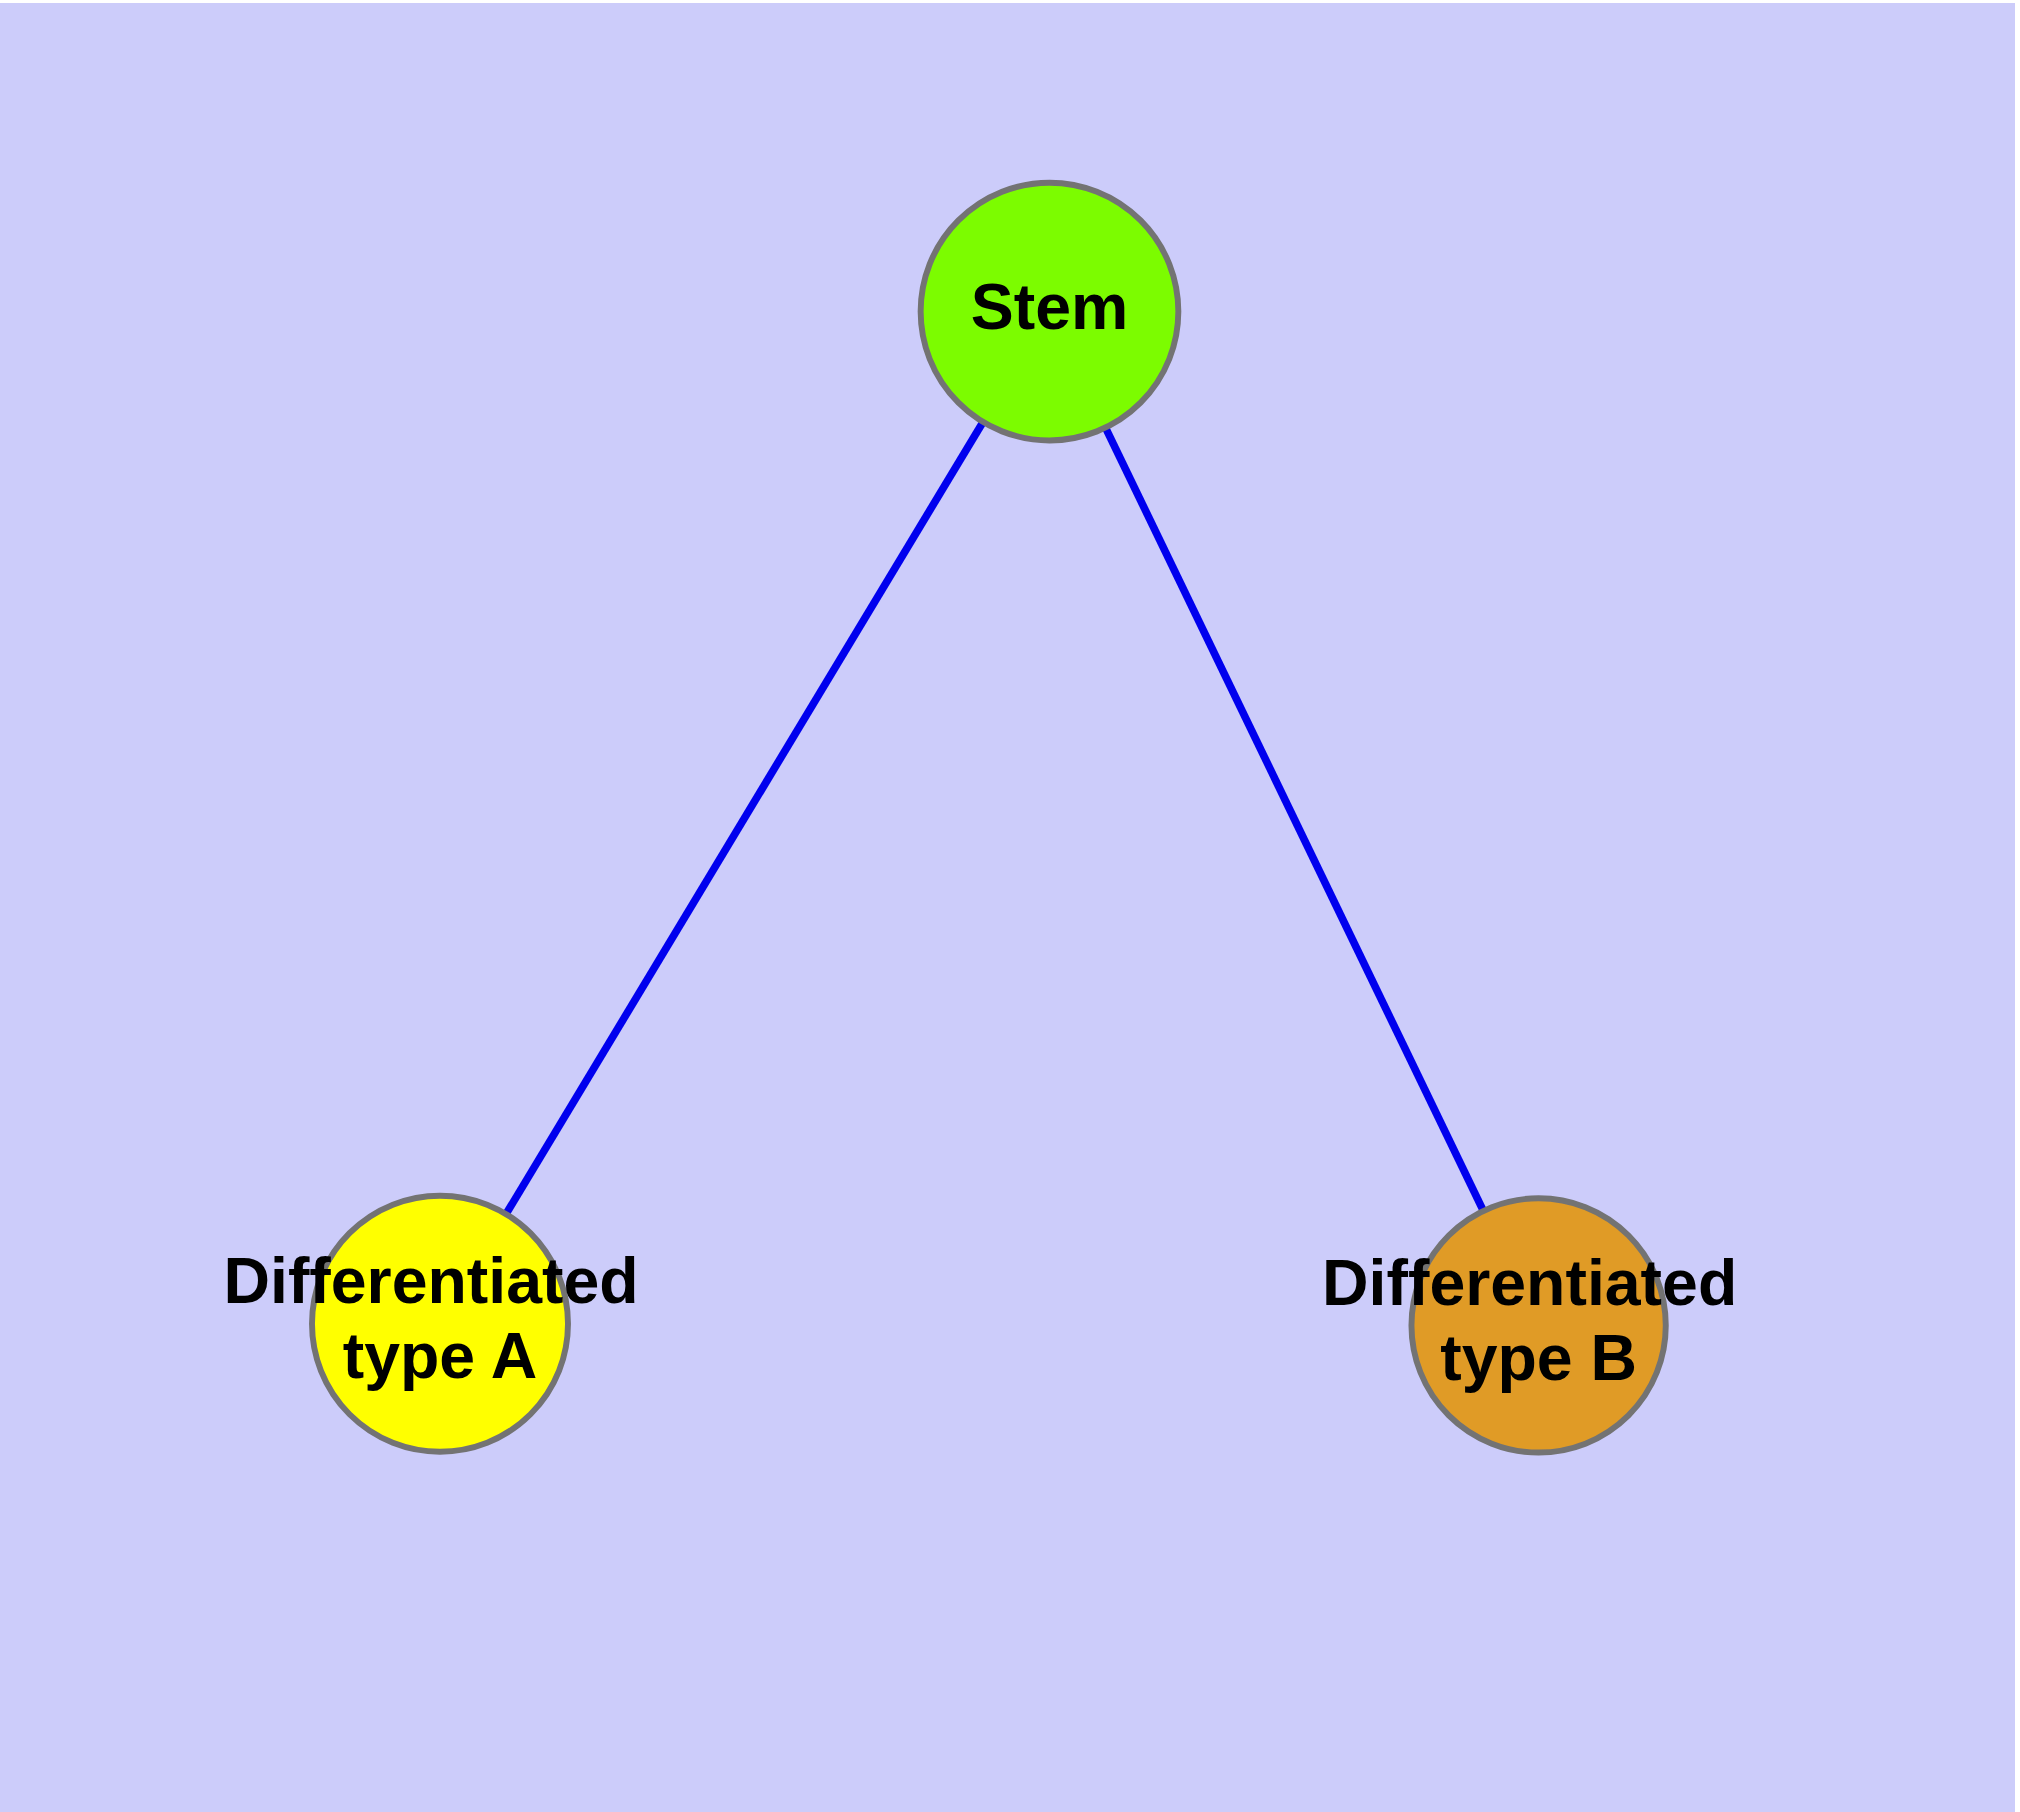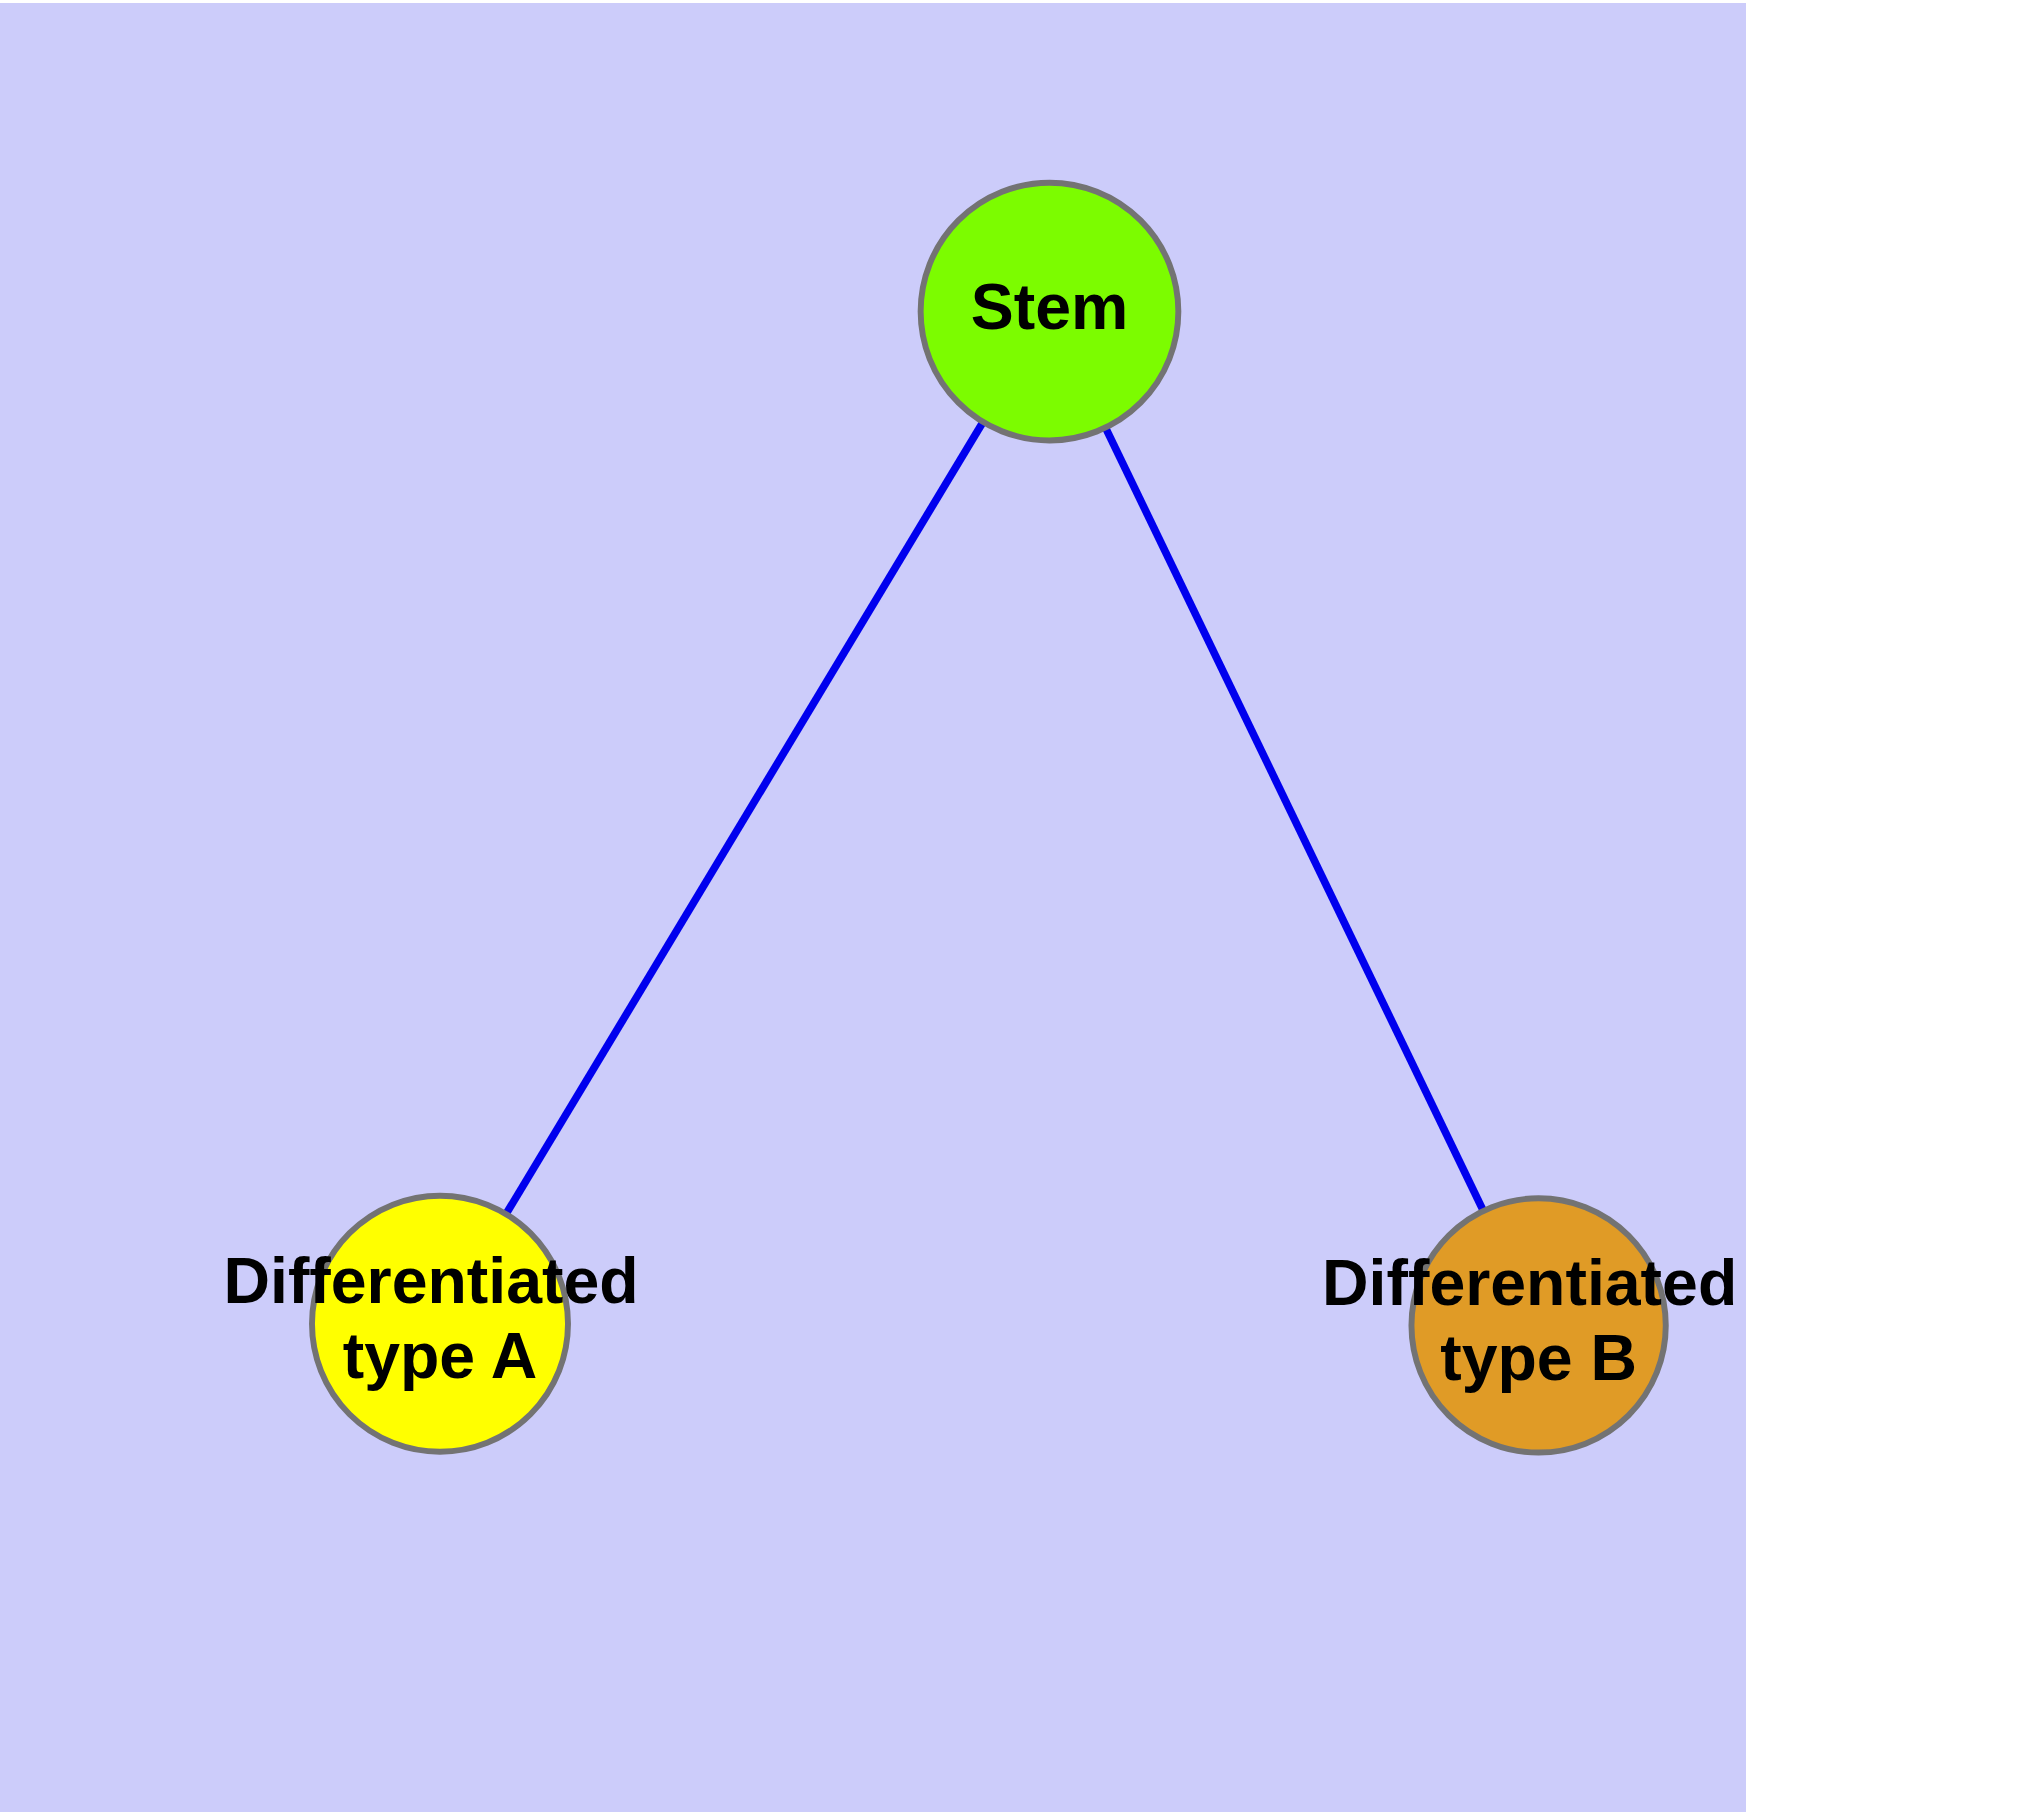--- a/index.html
+++ b/index.html
@@ -37,21 +37,21 @@
     font-size: 76px;
     fill: #000000;
     text-anchor: middle;
     dominant-baseline: middle;
     paint-order: normal;
   }
 </style>
 </head>
 <body>
 
-<div id="canvas" style="width: 1746px; height: 1812px; background: rgb(255, 255, 255);">
+<div id="canvas" style="width: 2015px; height: 1812px; background: rgb(255, 255, 255);">
   <div id="graph-surface" style="background: rgb(204, 204, 250); top: 3.4px; height: 1809px; width: 2021px;">
     <svg id="graph-svg" viewBox="0 0 2384 2134" xmlns="http://www.w3.org/2000/svg" style="width: 2021px; height: 1809px;">
 
       <g id="edges-layer">
         <line id="edge-0" x1="1159.588254533911" y1="494.21366354173915" x2="596.8958787196017" y2="1428.6430052973512" stroke="#0000ee" stroke-width="9" stroke-linecap="butt"></line>
         <line id="edge-1" x1="1304.0466441300166" y1="500.90084294540685" x2="1749.822390661168" y2="1424.9004839354538" stroke="#0000ee" stroke-width="9" stroke-linecap="butt"></line>
       </g>
 
       <g id="nodes-layer">
 

